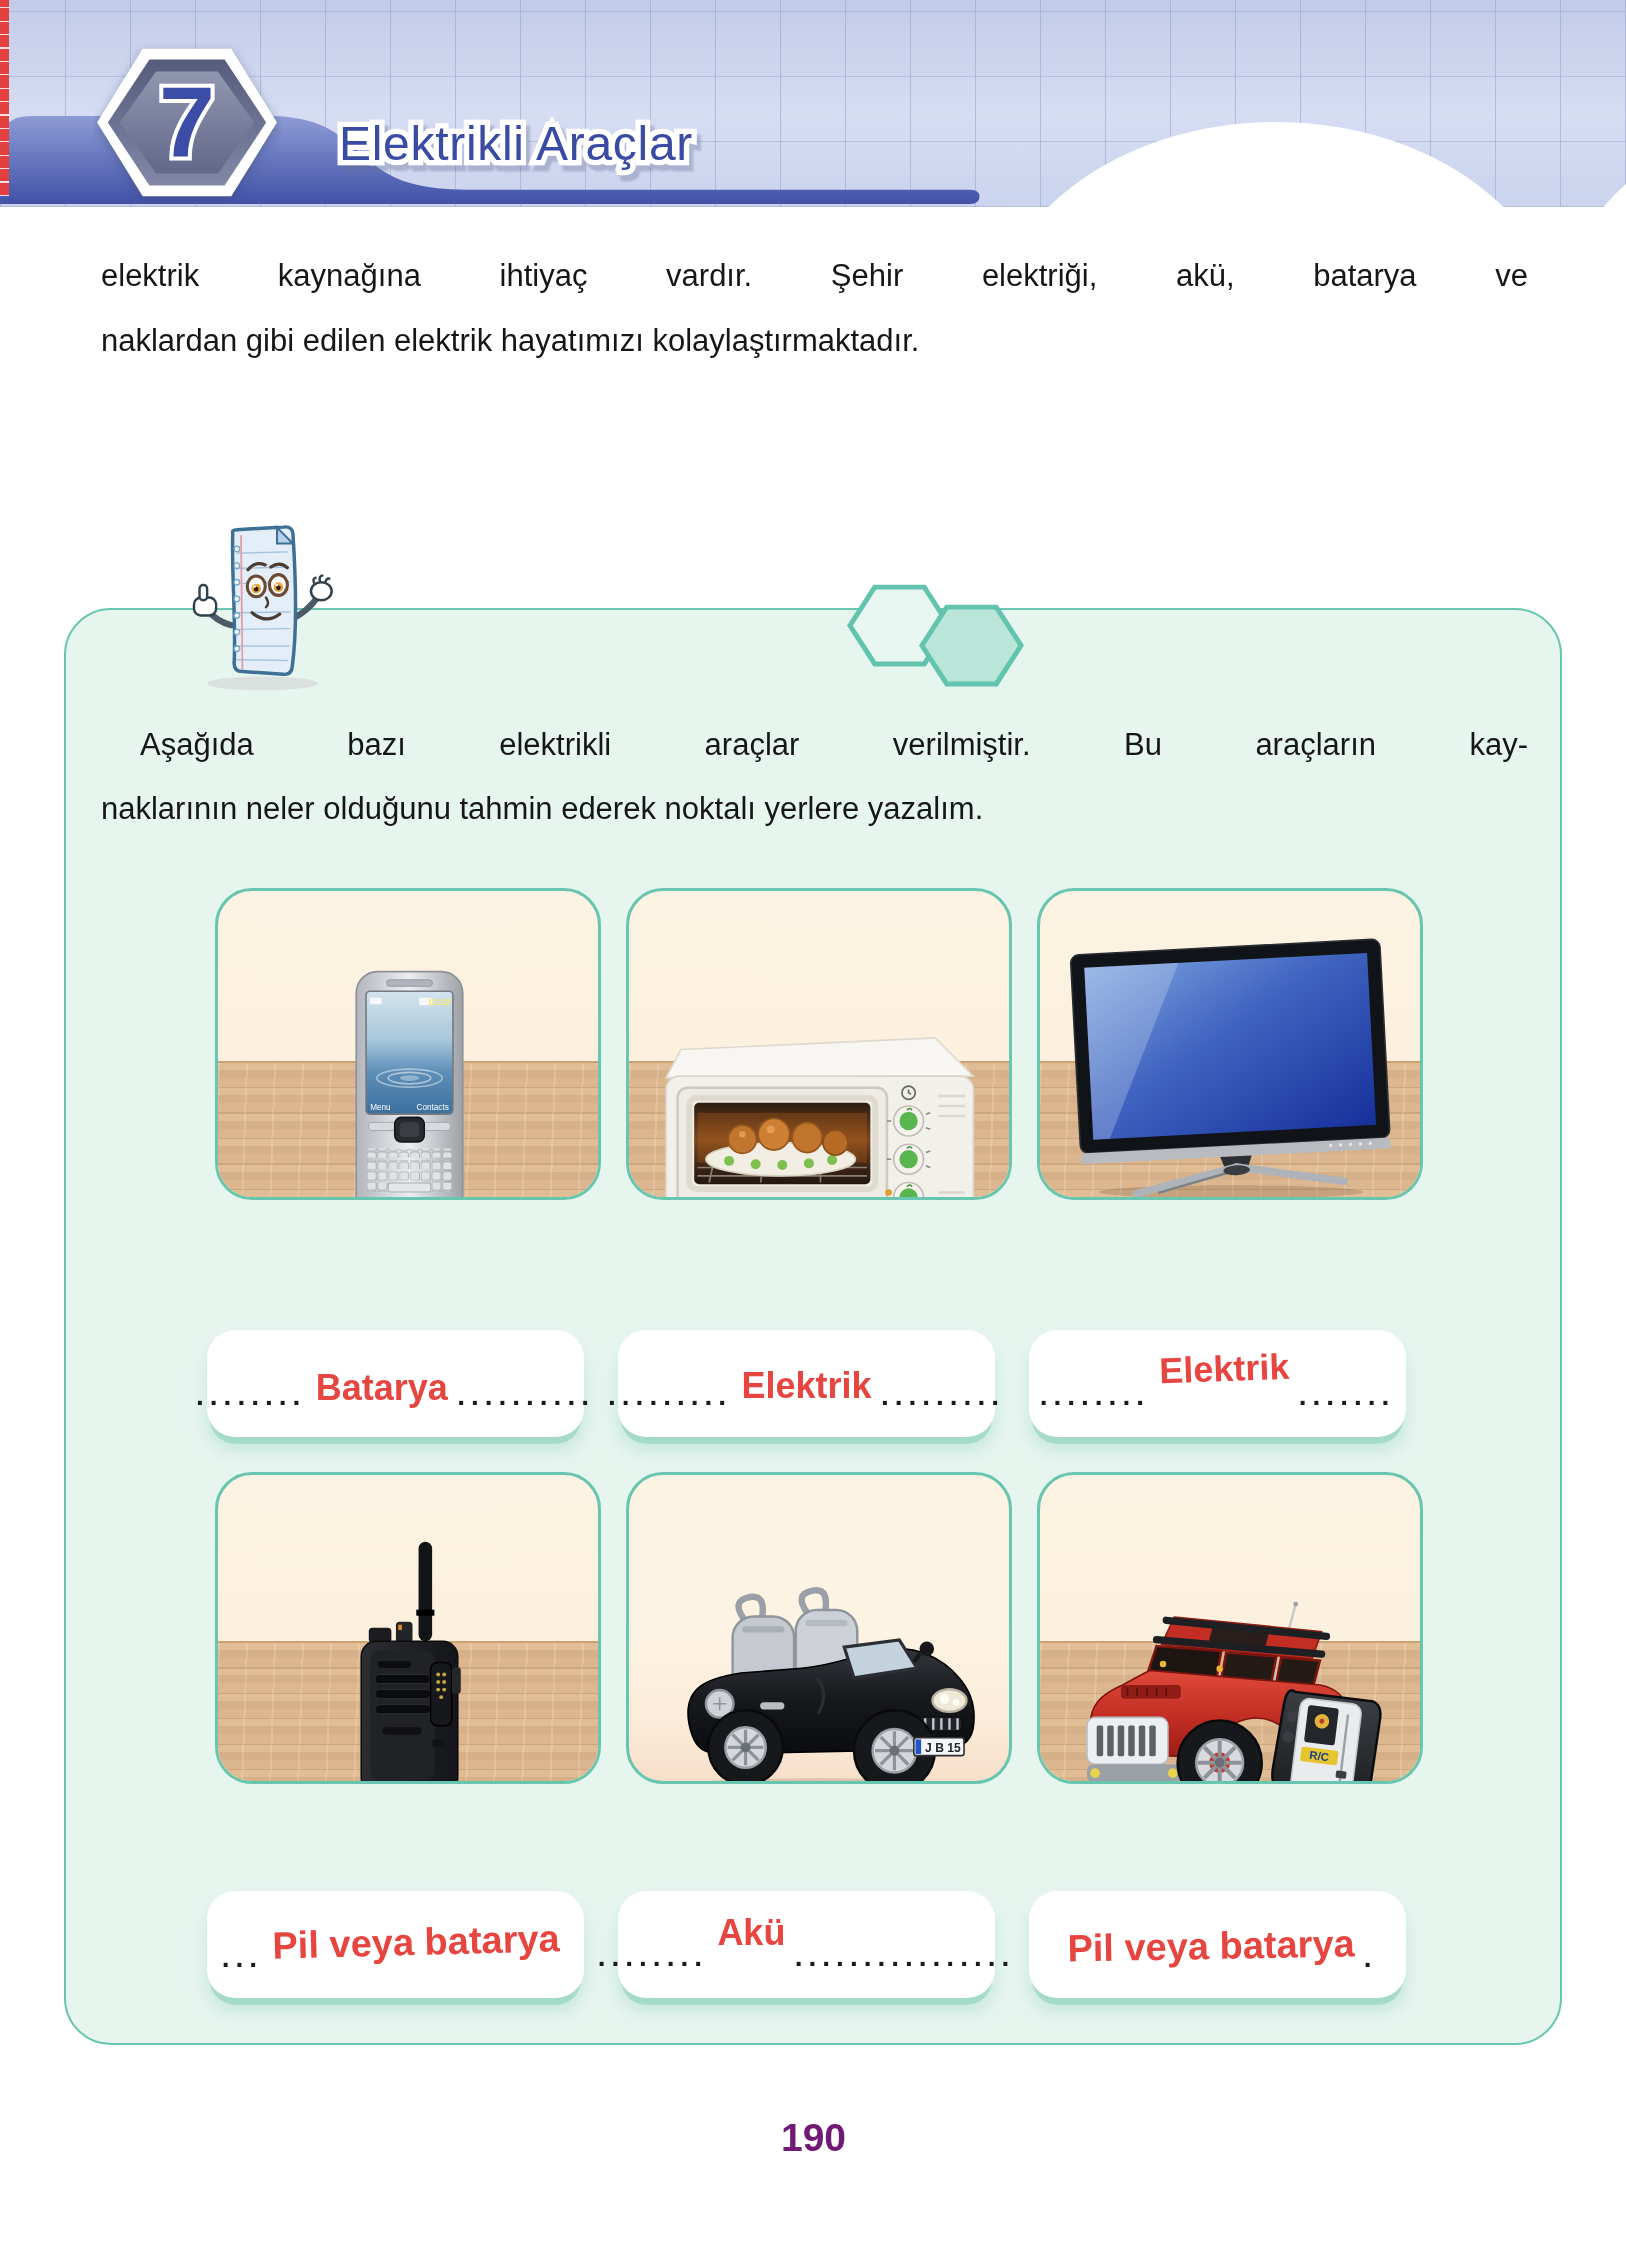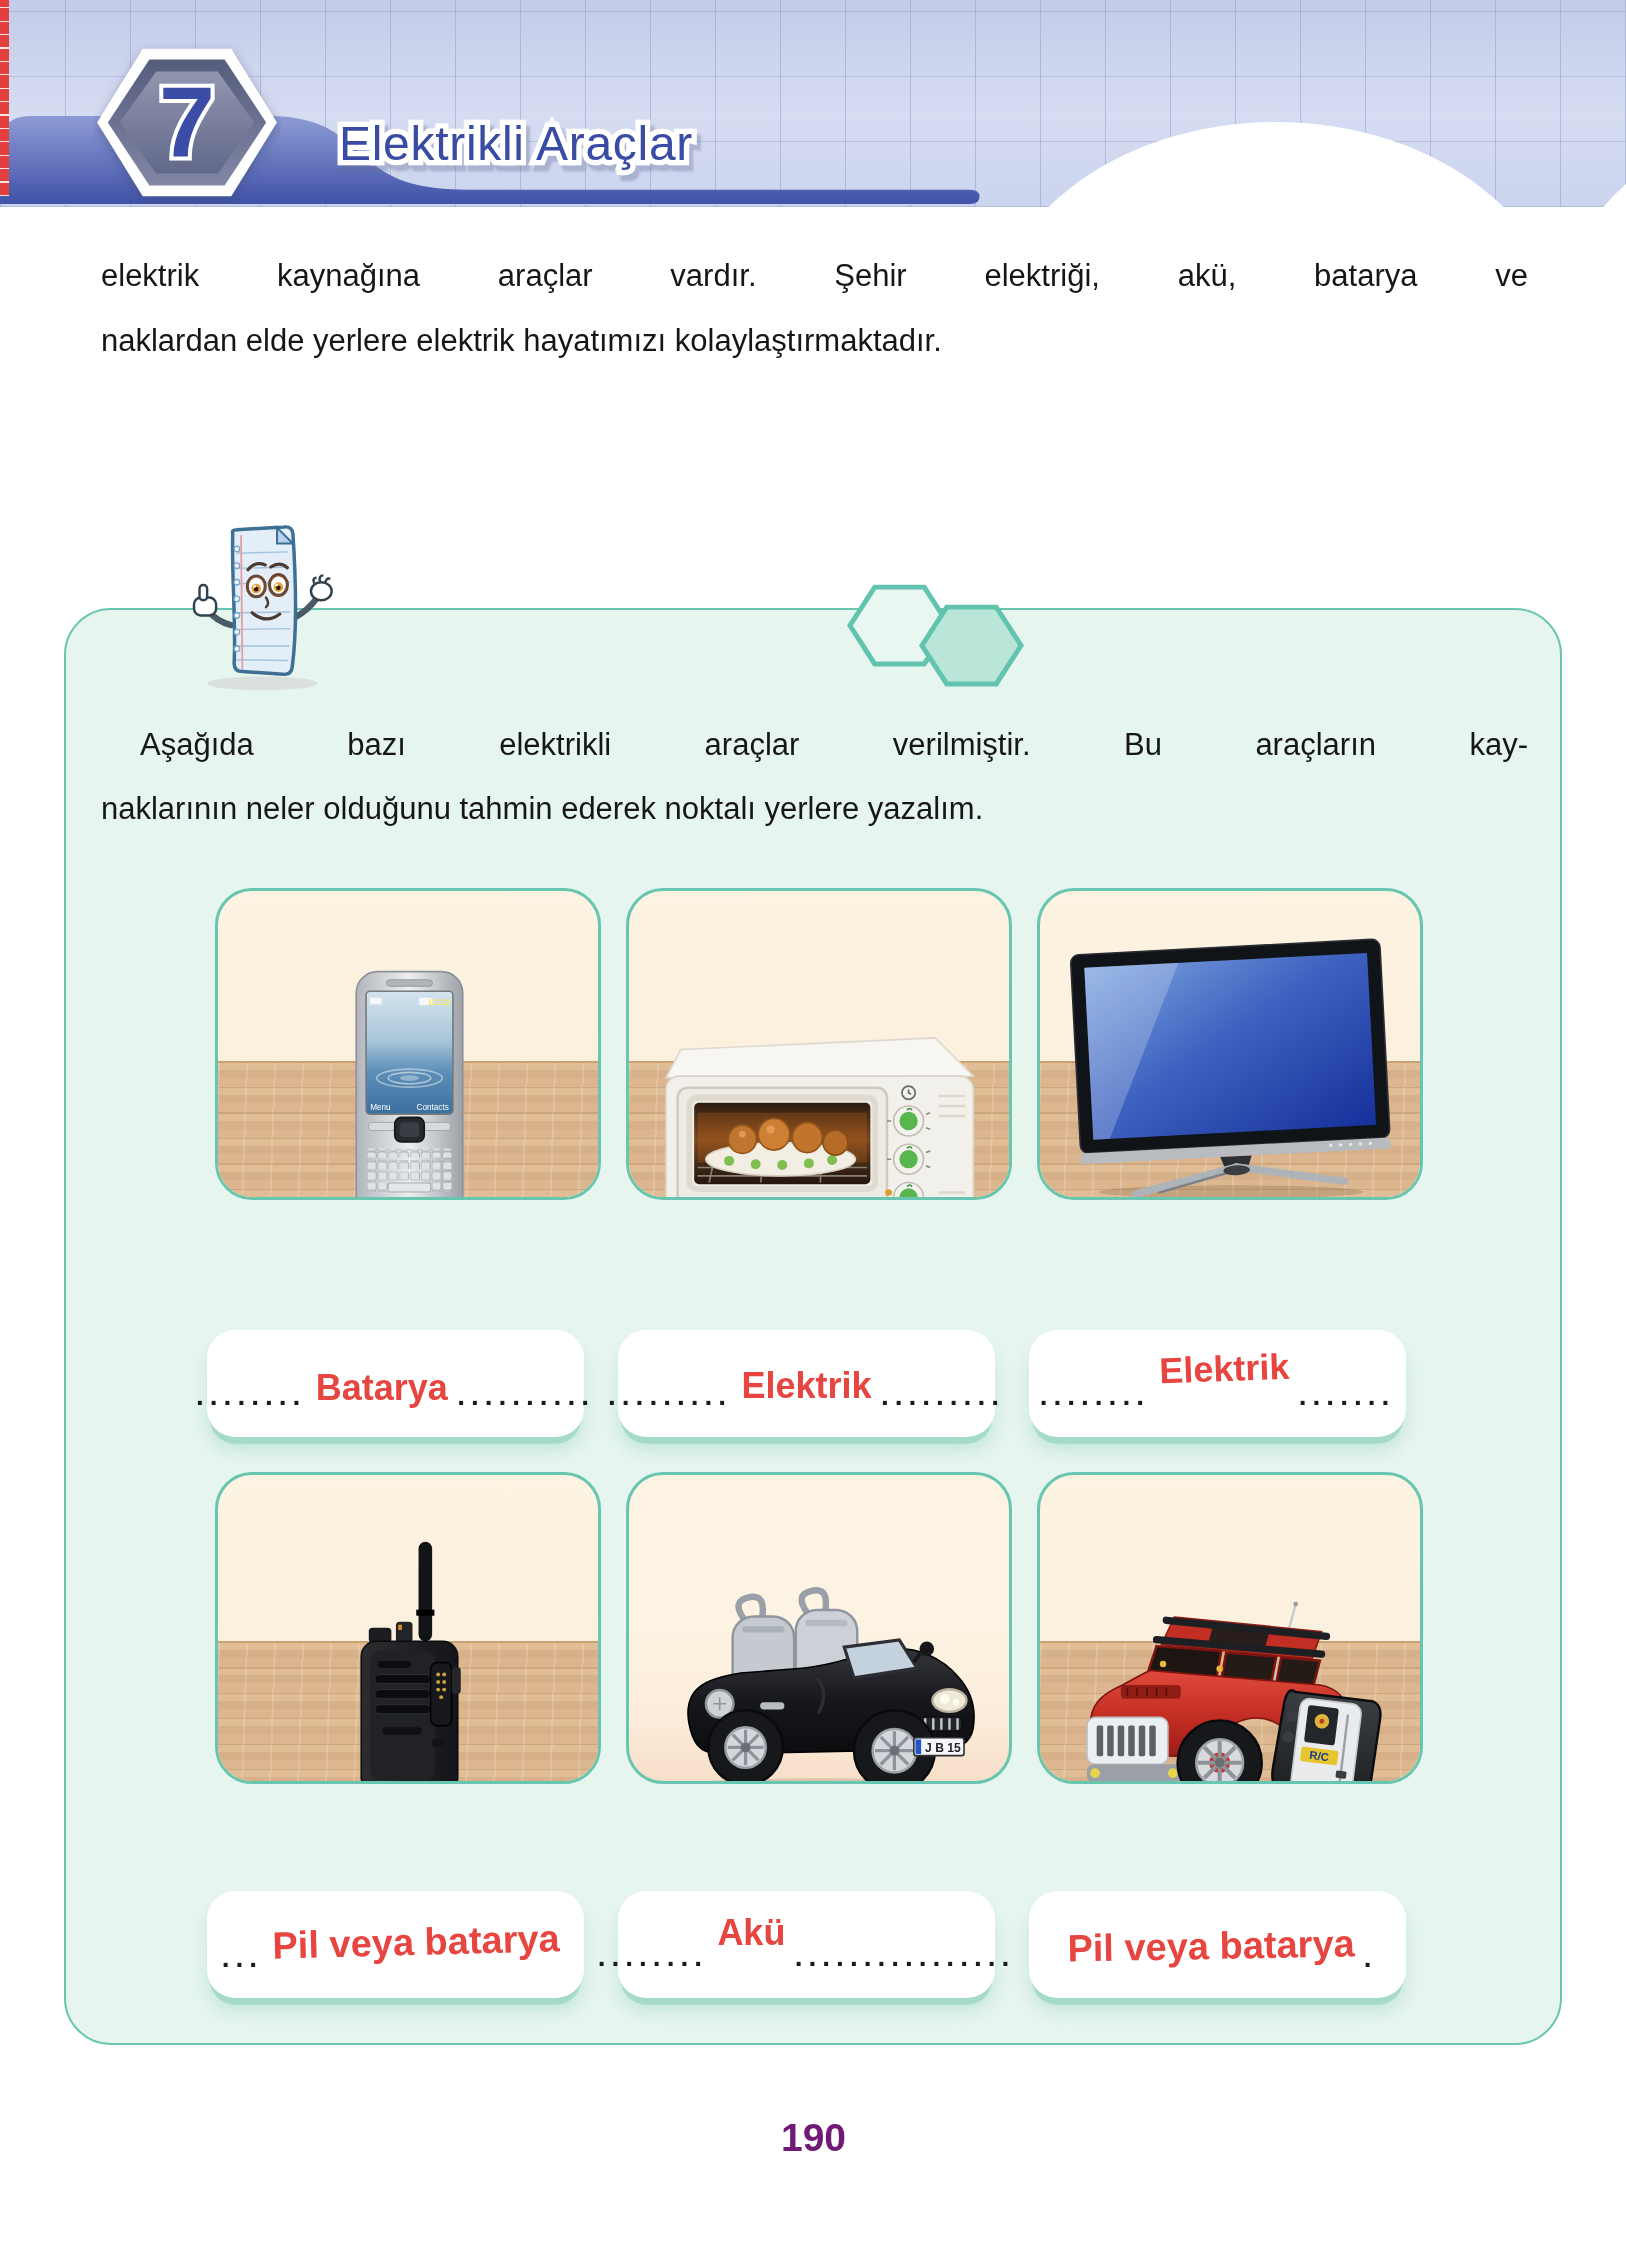--- a/index.html
+++ b/index.html
@@ -110,22 +110,22 @@
       <text x="140" y="172" text-anchor="middle" font-family="Liberation Sans, sans-serif" font-size="150" font-weight="bold" fill="#3b4da6" stroke="#ffffff" stroke-width="12" paint-order="stroke">7</text>
     </svg>
 
     <div class="title-wrap">
       <span class="t-stroke">Elektrikli Araçlar</span>
       <span class="t-fill">Elektrikli Araçlar</span>
     </div>
   </div>
 
   <div class="intro">
-    <span class="jline">elektrik kaynağına araçlar vardır. Şehir elektriği, akü, batarya ve</span>
-    <span class="jline last">naklardan elde yerlere elektrik hayatımızı kolaylaştırmaktadır.</span>
+    <span class="jline">elektrik kaynağına ihtiyaç vardır. Şehir elektriği, akü, batarya ve</span>
+    <span class="jline last">naklardan gibi edilen elektrik hayatımızı kolaylaştırmaktadır.</span>
   </div>
 
   <div class="container"></div>
 
   <svg class="hex-deco hex1" viewBox="0 0 88 68">
     <polygon points="4,34 24,3 64,3 84,34 64,65 24,65" fill="#e9f7f2" stroke="#62c4ae" stroke-width="4"></polygon>
   </svg>
   <svg class="hex-deco hex2" viewBox="0 0 88 68">
     <polygon points="4,34 24,3 64,3 84,34 64,65 24,65" fill="#b9e6d9" stroke="#62c4ae" stroke-width="4"></polygon>
   </svg>

